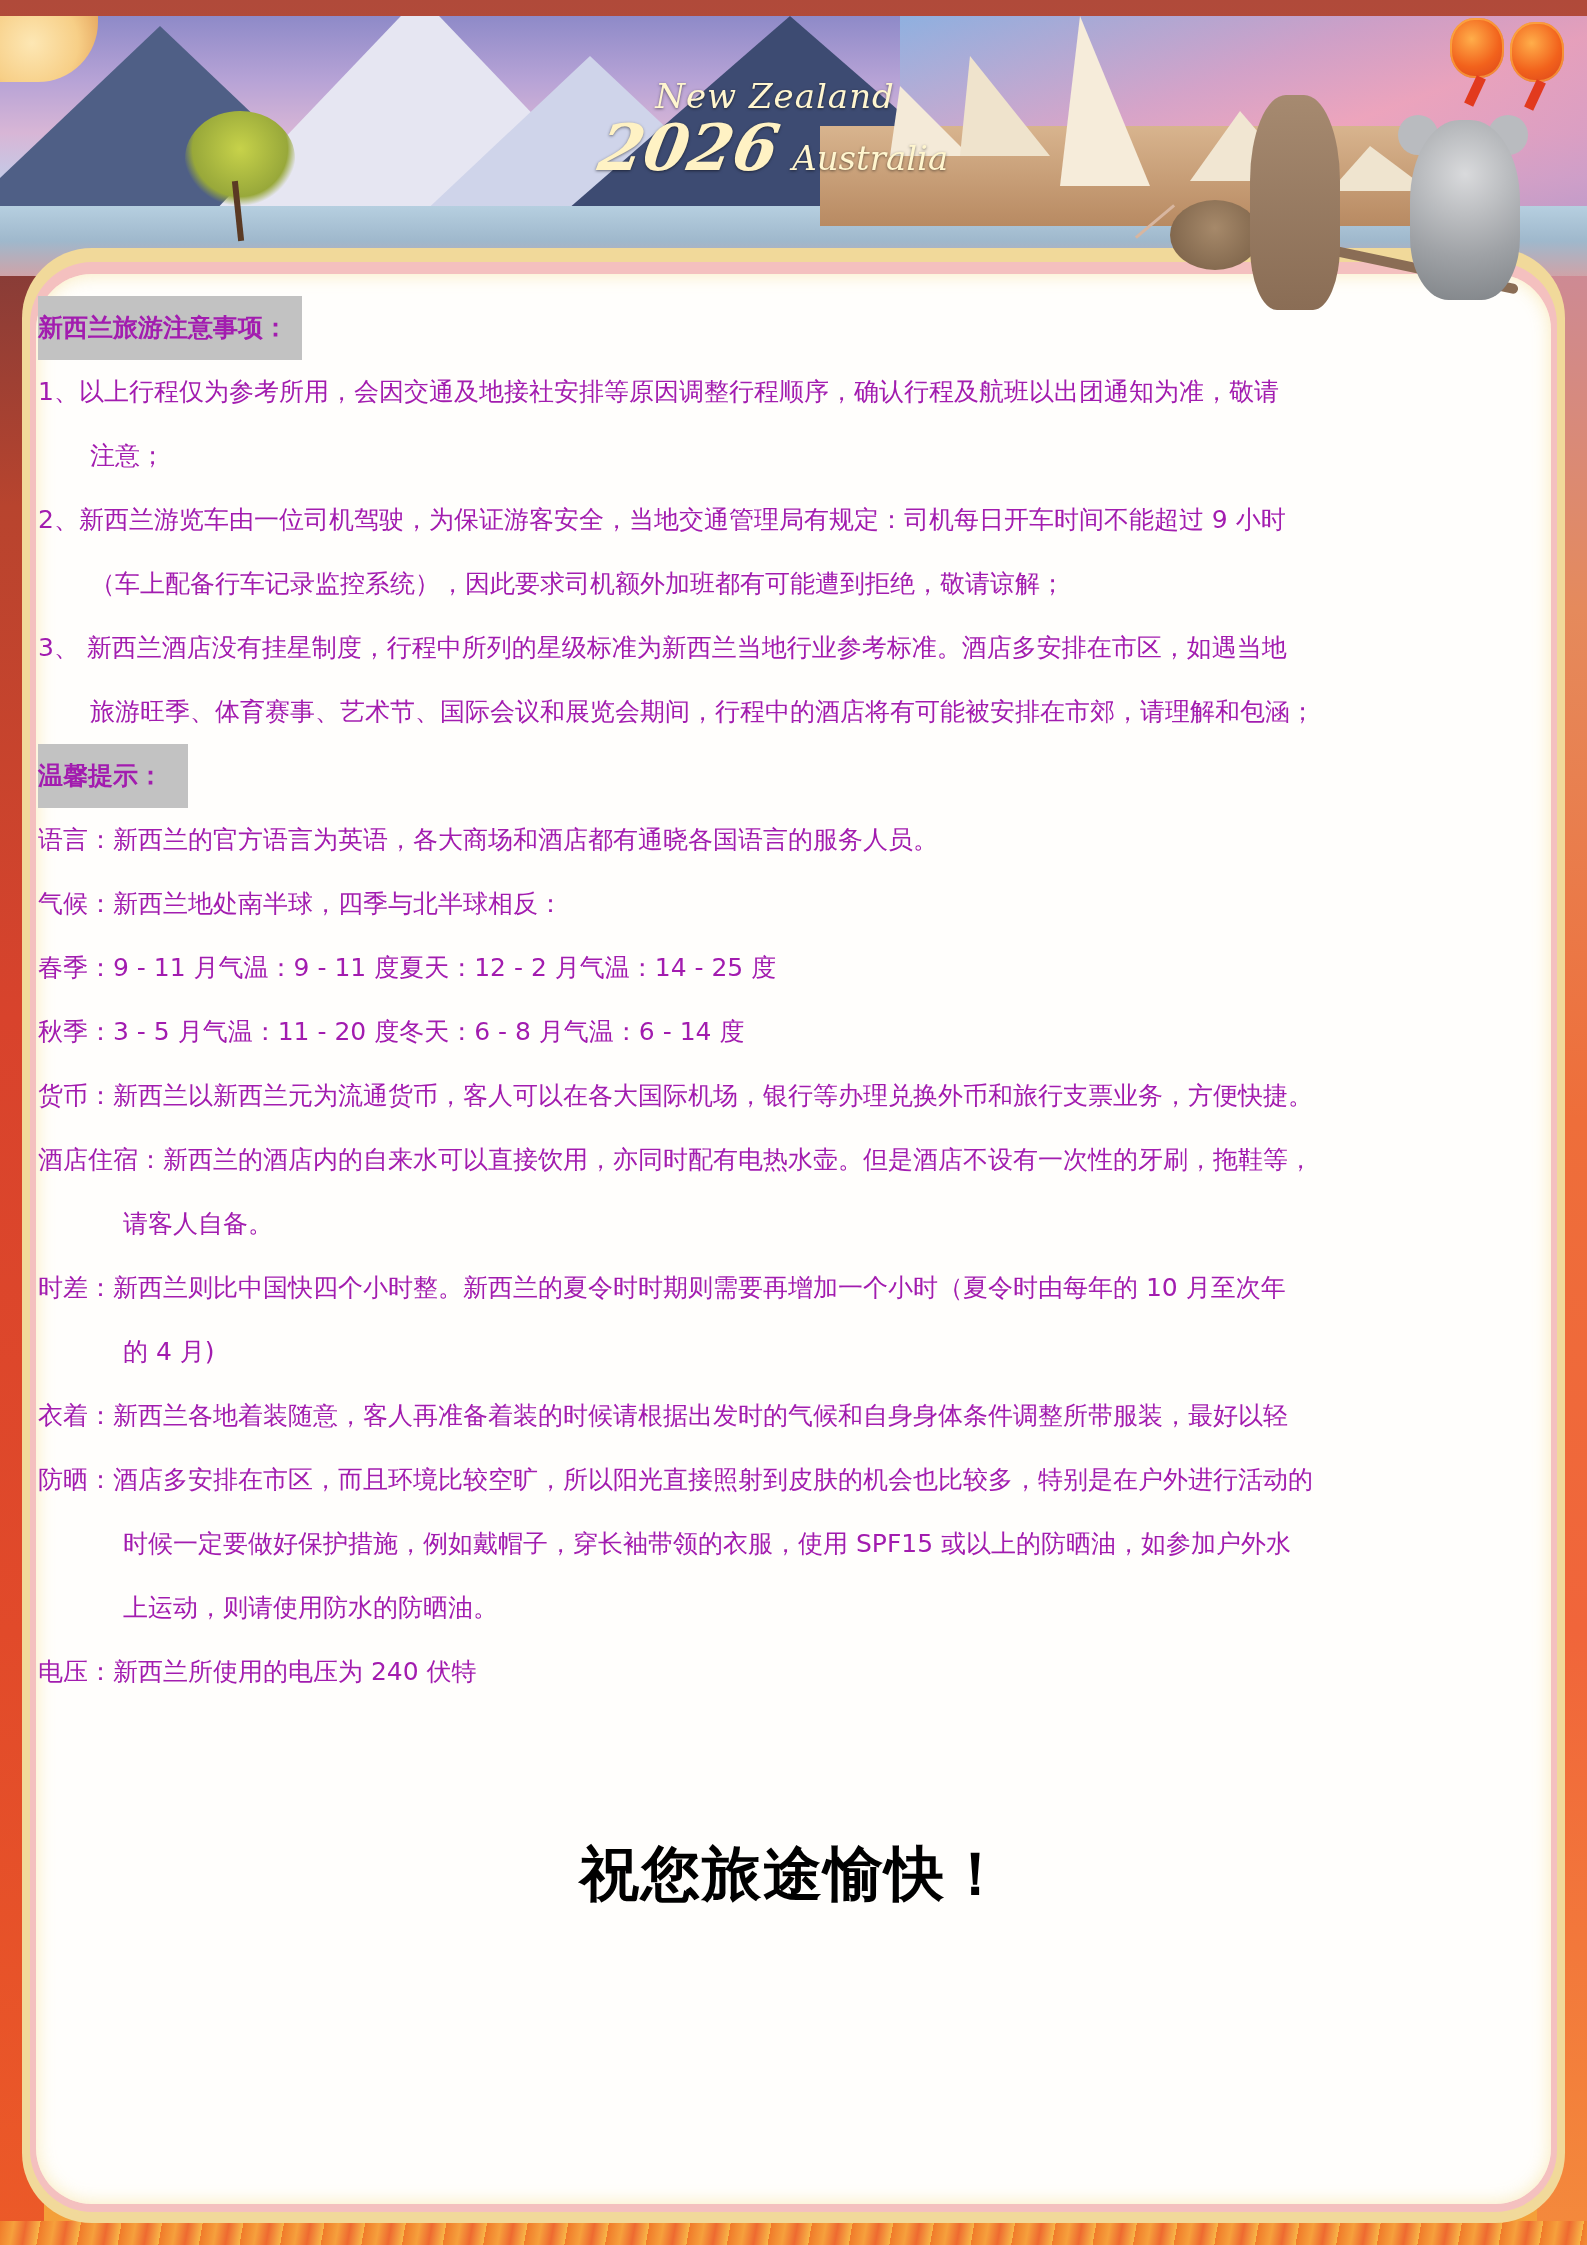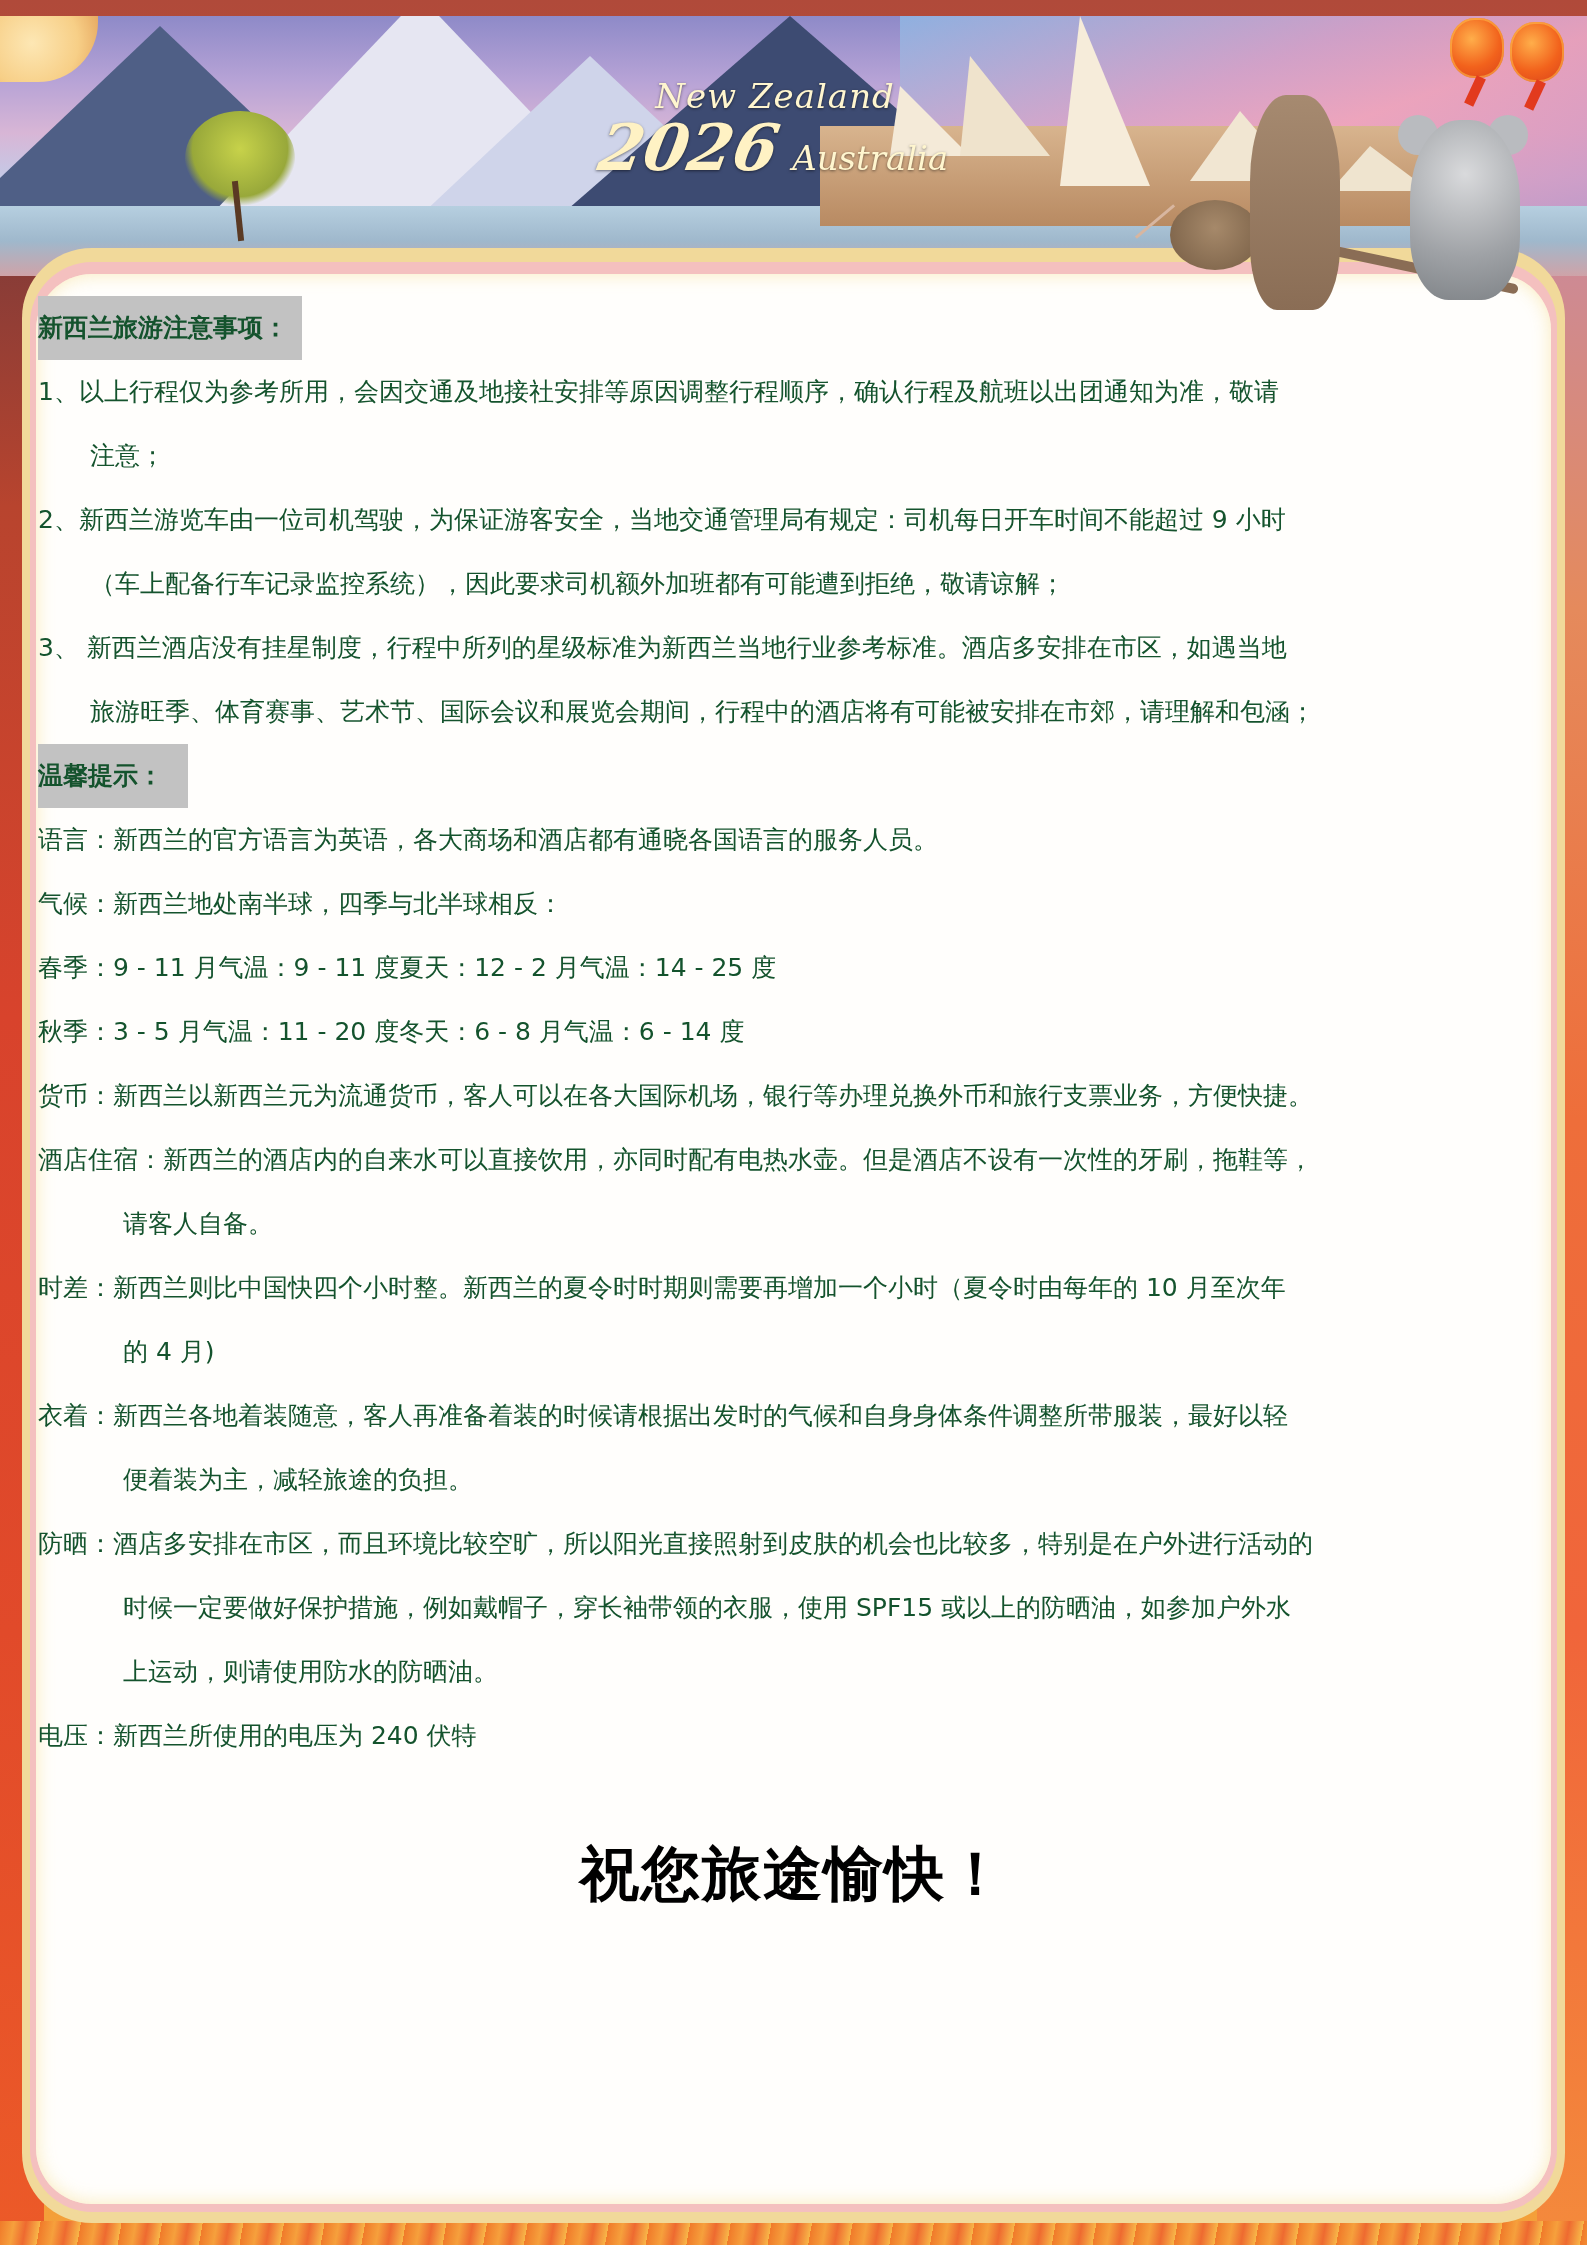--- a/index.html
+++ b/index.html
@@ -101,21 +101,21 @@
       position: absolute; left: 30px; top: 262px; width: 1527px; height: 1950px;
       border-radius: 62px; background: #f4c0bf;
     }
     .card {
       position: absolute; left: 36px; top: 274px; width: 1515px; height: 1930px;
       border-radius: 56px; background: #fffefc;
       box-shadow: inset 0 0 18px rgba(248,230,170,.8);
     }
     .content {
       position: absolute; left: 38px; top: 296px; width: 1400px;
-      color: #14532d; font-size: 25px; line-height: 64px;
+      color: #a21caf; font-size: 25px; line-height: 64px;
     }
     .section-head {
       display: inline-block; background: #c2c2c2; font-weight: bold;
       padding: 0 14px 0 0; line-height: 64px; margin: 0; font-size: 25px;
     }
     .section-head.small { padding-right: 25px; }
     .p { margin: 0; white-space: nowrap; }
     .indent1 { padding-left: 52px; }
     .indent2 { padding-left: 85px; }
     .closing {
@@ -194,21 +194,20 @@
     <p class="p">秋季：3 - 5 月气温：11 - 20 度冬天：6 - 8 月气温：6 - 14 度</p>
     <p class="p">货币：新西兰以新西兰元为流通货币，客人可以在各大国际机场，银行等办理兑换外币和旅行支票业务，方便快捷。</p>
 
     <p class="p">酒店住宿：新西兰的酒店内的自来水可以直接饮用，亦同时配有电热水壶。但是酒店不设有一次性的牙刷，拖鞋等，</p>
     <p class="p indent2">请客人自备。</p>
 
     <p class="p">时差：新西兰则比中国快四个小时整。新西兰的夏令时时期则需要再增加一个小时（夏令时由每年的 10 月至次年</p>
     <p class="p indent2">的 4 月)</p>
 
     <p class="p">衣着：新西兰各地着装随意，客人再准备着装的时候请根据出发时的气候和自身身体条件调整所带服装，最好以轻</p>
-    <p class="p indent2">便着装为主，减轻旅途的负担。</p>
 
     <p class="p">防晒：酒店多安排在市区，而且环境比较空旷，所以阳光直接照射到皮肤的机会也比较多，特别是在户外进行活动的</p>
     <p class="p indent2">时候一定要做好保护措施，例如戴帽子，穿长袖带领的衣服，使用 SPF15 或以上的防晒油，如参加户外水</p>
     <p class="p indent2">上运动，则请使用防水的防晒油。</p>
 
     <p class="p">电压：新西兰所使用的电压为 240 伏特</p>
   </div>
 </div>
 
 <div class="closing">祝您旅途愉快！</div>

